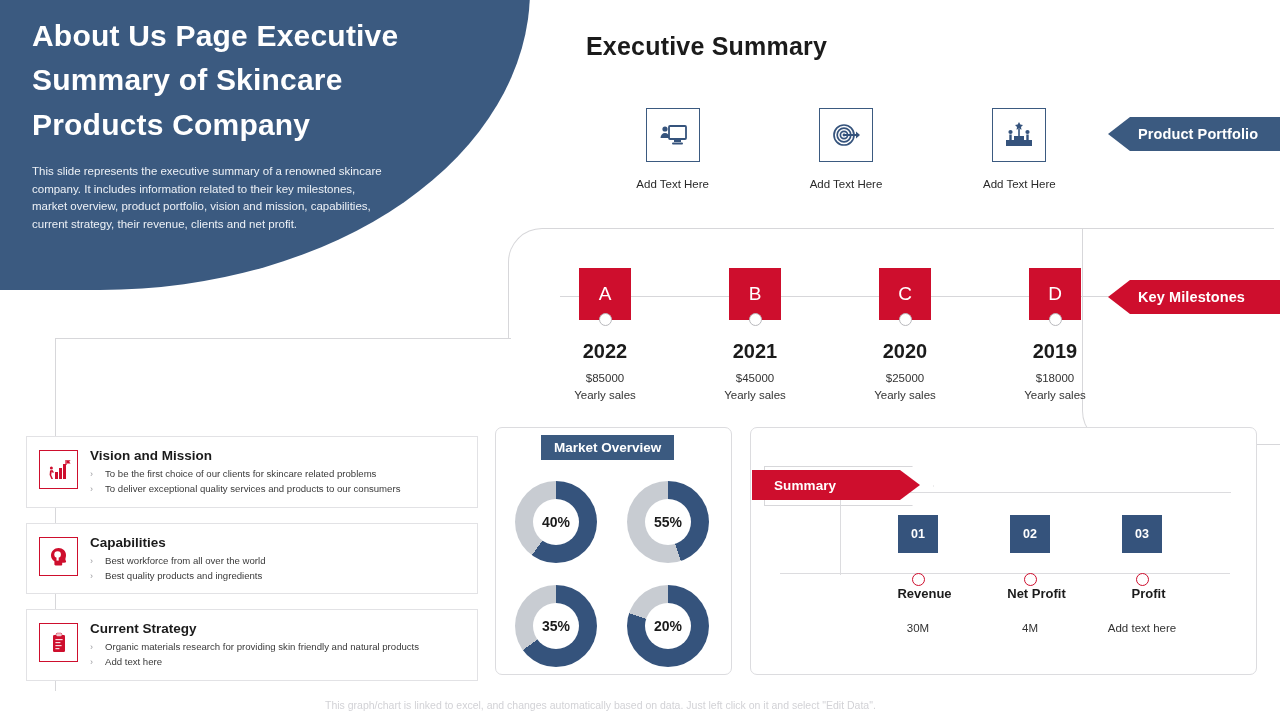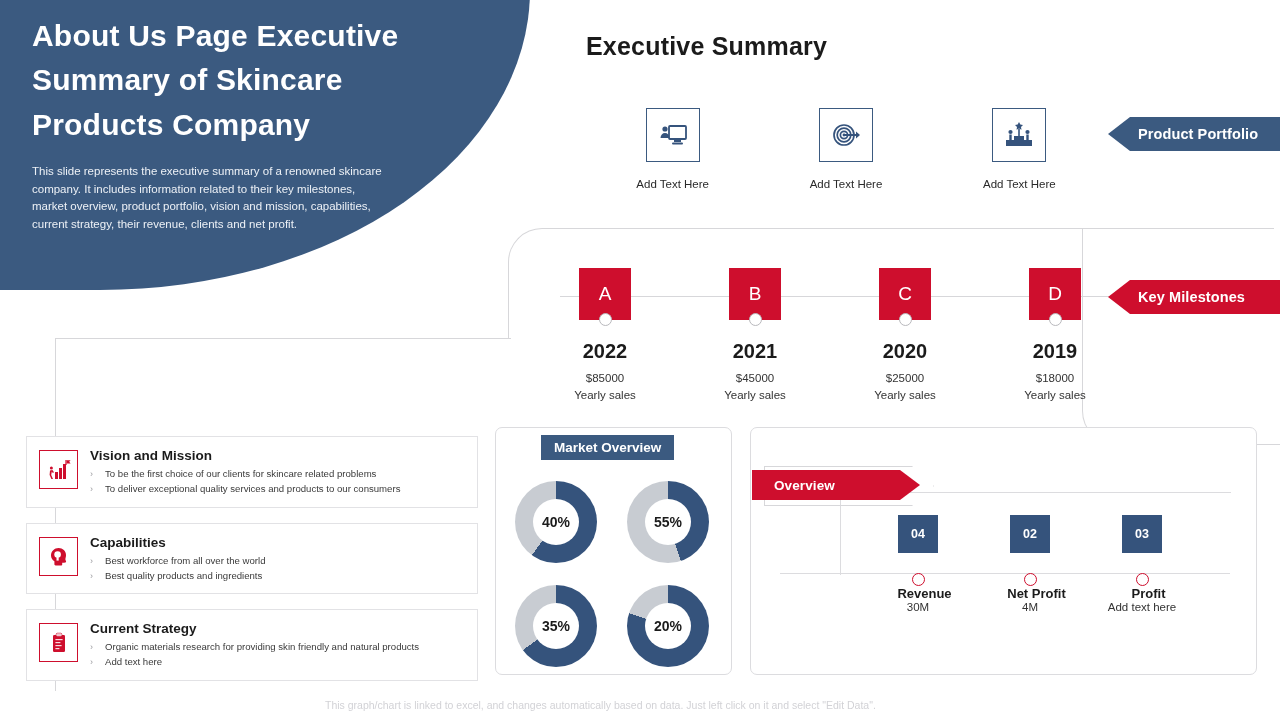--- a/index.html
+++ b/index.html
@@ -137,21 +137,21 @@
   .num-item{width:112px;display:flex;flex-direction:column;align-items:center;}
   .num-box{
     width:40px;height:38px;background:#35537c;color:#fff;display:flex;
     align-items:center;justify-content:center;font-size:12.5px;font-weight:bold;
   }
   .num-dot{
     width:11px;height:11px;border-radius:50%;background:#fff;border:1.4px solid #ce0e2d;
     margin-top:20px;
   }
   .num-label{font-size:13px;font-weight:bold;color:#1b1b1b;padding-left:13px;}
-  .num-value{margin-top:0;font-size:11.5px;color:#333;}
+  .num-value{margin-top:21px;font-size:11.5px;color:#333;}
 
   
   .footer{
     position:absolute;left:325px;top:699px;font-size:10.5px;color:#d2d2d6;z-index:9;
   }
   svg{display:block;}
 </style>
 </head>
 <body>
 
@@ -365,25 +365,25 @@
       <div class="donut" id="donut3" style="background: conic-gradient(rgb(53, 83, 124) 0%, rgb(53, 83, 124) 80%, rgb(200, 204, 210) 80%, rgb(200, 204, 210) 100%);">
         <div class="hole">20%</div>
       </div>
     </div>
   </div>
 
   <div class="panel panel-numbers"></div>
   <div class="num-rail"></div>
   <div class="num-line"></div>
   <div class="tag-numbers-ghost"></div>
-  <div class="arrow-tag tag-numbers">Overview</div>
+  <div class="arrow-tag tag-numbers">Summary</div>
 
   <div class="num-row">
     <div class="num-item">
-      <div class="num-box">04</div>
+      <div class="num-box">01</div>
       <div class="num-dot"></div>
       <div class="num-label">Revenue</div>
       <div class="num-value">30M</div>
     </div>
     <div class="num-item">
       <div class="num-box">02</div>
       <div class="num-dot"></div>
       <div class="num-label">Net Profit</div>
       <div class="num-value">4M</div>
     </div>

